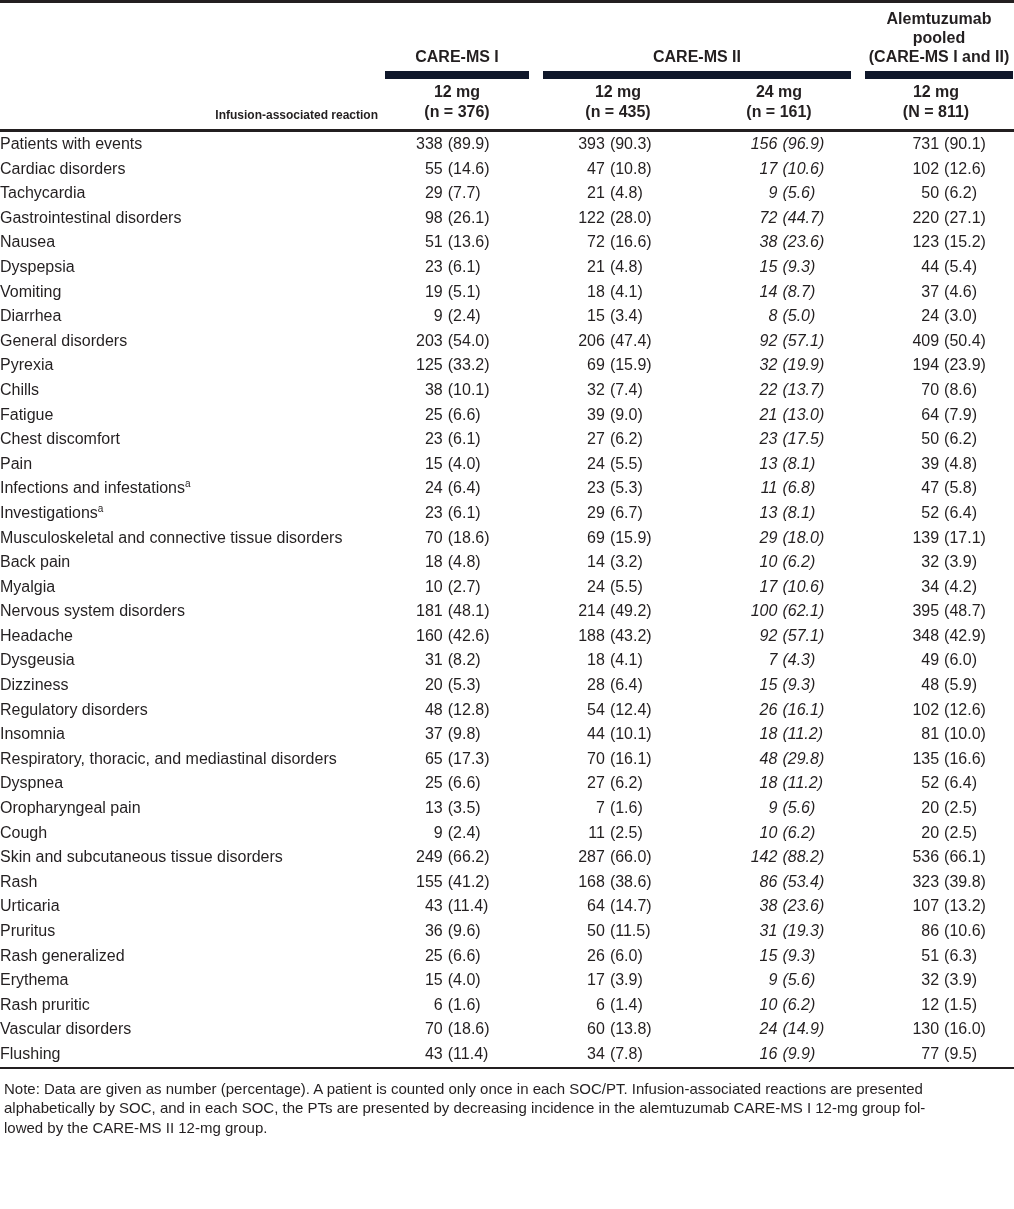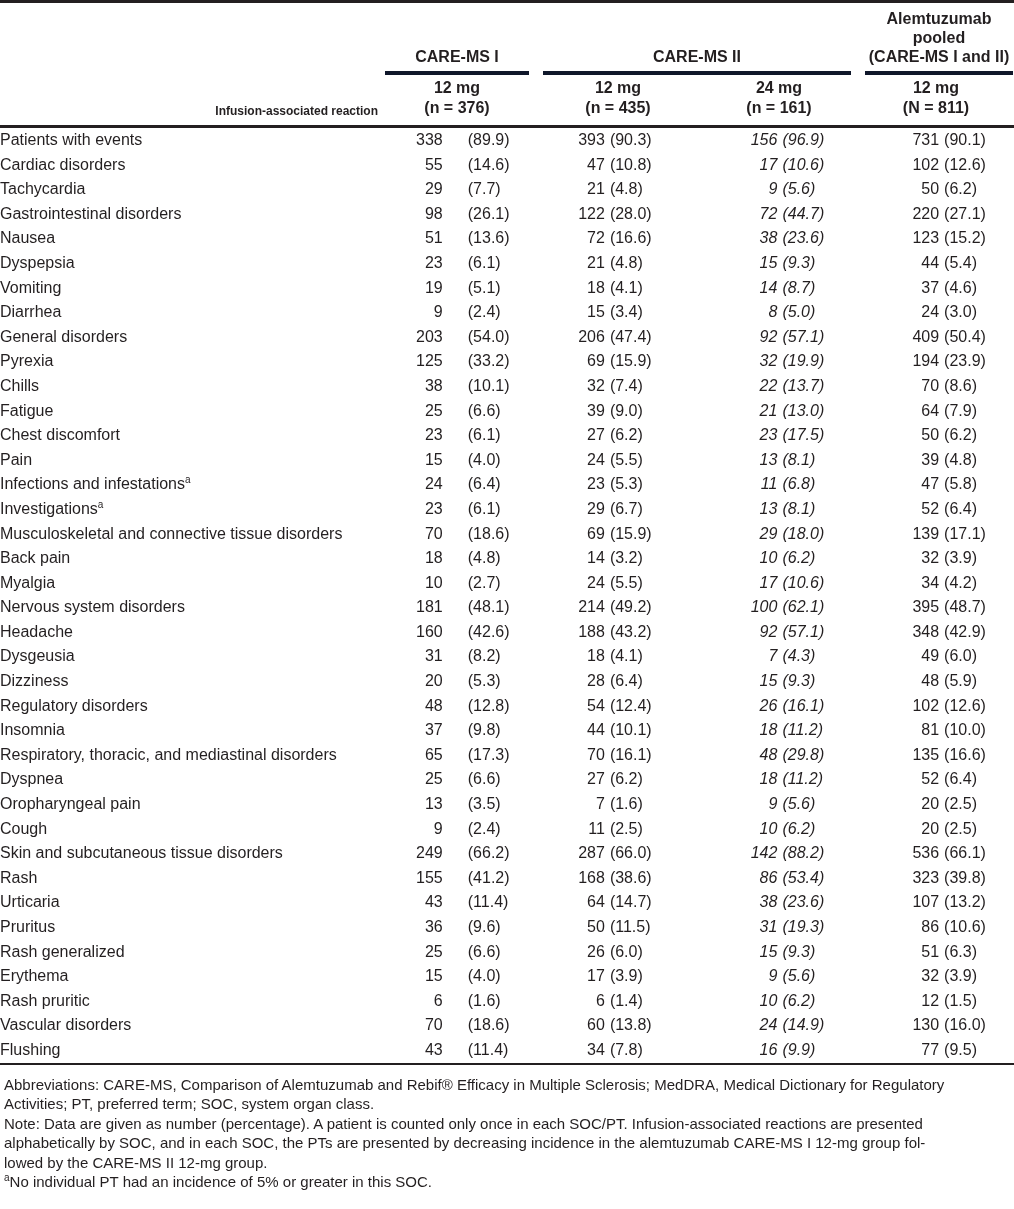--- a/index.html
+++ b/index.html
@@ -29,21 +29,21 @@
   thead th {
     font-weight: bold;
     font-size: 16px;
     vertical-align: bottom;
     border-bottom: 0;
     padding: 0;
   }
   tr.group-row th { padding-top: 6px; }
   .grp-inner {
     margin: 0 7px;
-    border-bottom: 4px solid #0f172a;
+    border-bottom: 8px solid #0f172a;
     padding-bottom: 5px;
     text-align: center;
     line-height: 19px;
     white-space: pre-line;
   }
   th.grp-pooled .grp-inner { margin-right: 1px; }
 
   tr.sub-row th { border-bottom: 3px solid #231f20; padding-top: 3px; padding-bottom: 7px; }
   tr.sub-row th.stub {
     text-align: right;
@@ -55,21 +55,21 @@
   tbody td {
     font-size: 16px;
     line-height: 24.6px;
     padding: 0;
     white-space: nowrap;
   }
   td.label { text-align: left; padding-left: 0; }
   td.label.indent { }
   td.val { display: table-cell; }
   td.val .cellwrap { display: grid; width: 100%; }
-  td.val.c0 .cellwrap { grid-template-columns: 41% 1fr; gap: 20px; }
+  td.val.c0 .cellwrap { grid-template-columns: 41% 1fr; }
   td.val.c1 .cellwrap { grid-template-columns: 42% 1fr; }
   td.val.c2 .cellwrap { grid-template-columns: 49% 1fr; font-style: italic; }
   td.val.c3 .cellwrap { grid-template-columns: 52% 1fr; }
   .num { text-align: right; }
   .pct { text-align: left; padding-left: 5px; }
 
   sup.fnmark {
     font-size: 10px;
     vertical-align: super;
     line-height: 0;
@@ -1155,21 +1155,18 @@
             <span class="cellwrap">
               <span class="num">77</span>
               <span class="pct">(9.5)</span>
             </span>
           </td>
         </tr>
       </tbody>
   </table>
 
   <div class="footnotes">
-    <div class="fn">Abbreviations: CARE-MS, Comparison of Alemtuzumab and Rebif® Efficacy in Multiple Sclerosis; MedDRA, Medical Dictionary for Regulatory
-Activities; PT, preferred term; SOC, system organ class.</div>
     <div class="fn">Note: Data are given as number (percentage). A patient is counted only once in each SOC/PT. Infusion-associated reactions are presented
 alphabetically by SOC, and in each SOC, the PTs are presented by decreasing incidence in the alemtuzumab CARE-MS I 12-mg group fol-
 lowed by the CARE-MS II 12-mg group.</div>
-    <div class="fn"><sup>a</sup><span>No individual PT had an incidence of 5% or greater in this SOC.</span></div>
   </div>
 
 </div>
 
 </body></html>

